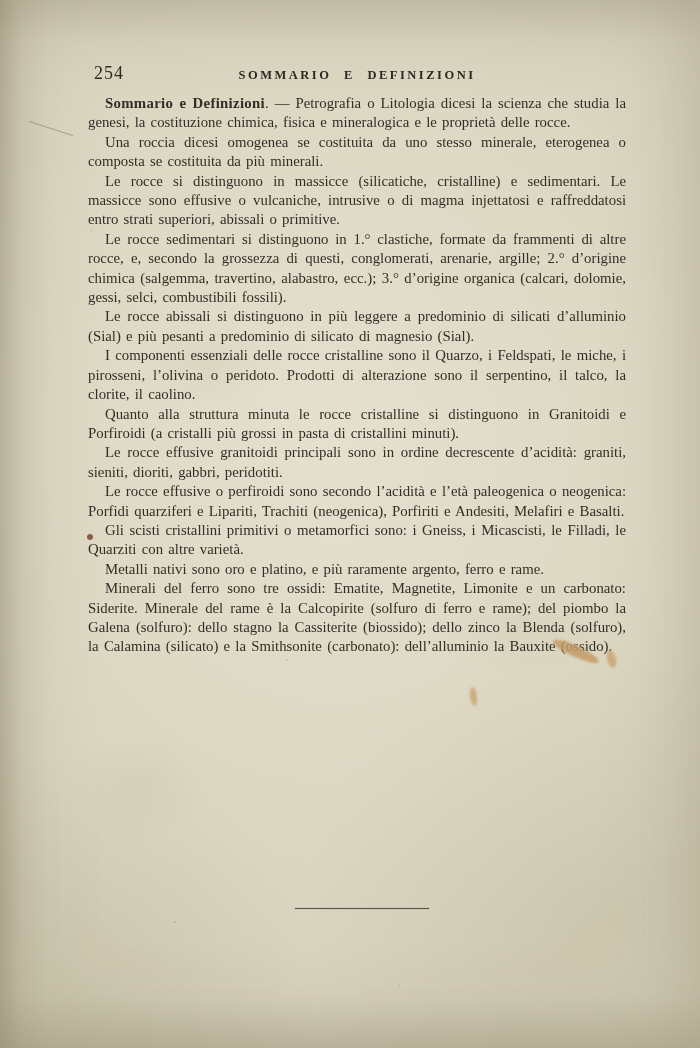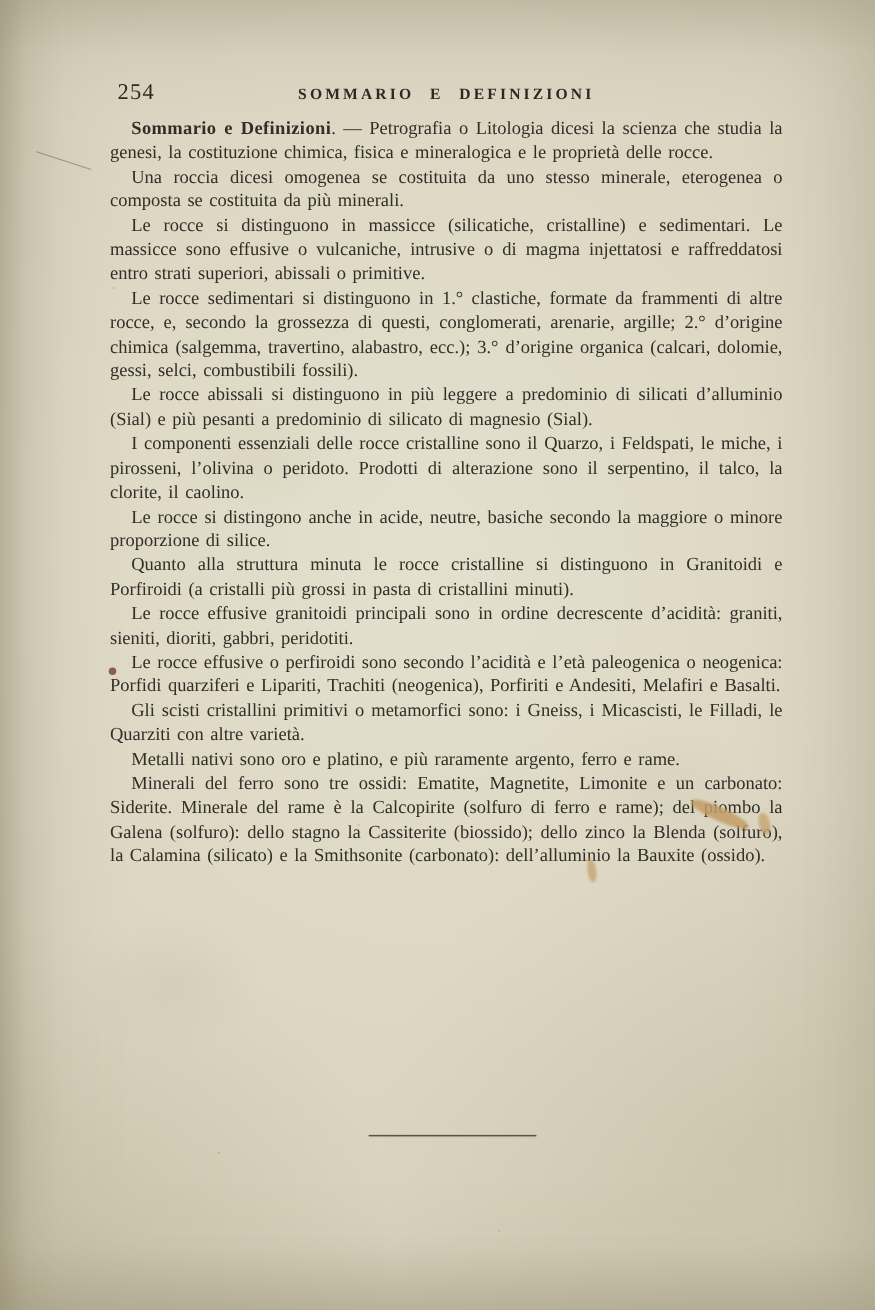--- a/index.html
+++ b/index.html
@@ -157,21 +157,20 @@
     <div class="running-title">SOMMARIO E DEFINIZIONI</div>
   </div>
 
   <div class="text-block">
       <p class="para"><span class="bold">Sommario e Definizioni</span><span class="regular">. — </span><span class="italic">Petrografia</span><span class="regular"> o </span><span class="italic">Litologia</span><span class="regular"> dicesi la scienza che studia la genesi, la costituzione chimica, fisica e mineralogica e le proprietà delle </span><span class="italic">rocce</span><span class="regular">.</span></p>
       <p class="para"><span class="regular">Una roccia dicesi </span><span class="italic">omogenea</span><span class="regular"> se costituita da uno stesso minerale, </span><span class="italic">eterogenea</span><span class="regular"> o </span><span class="italic">composta</span><span class="regular"> se costituita da più minerali.</span></p>
       <p class="para"><span class="regular">Le rocce si distinguono in </span><span class="italic">massicce (silicatiche, cristalline)</span><span class="regular"> e </span><span class="italic">sedimentari</span><span class="regular">. Le massicce sono </span><span class="italic">effusive</span><span class="regular"> o </span><span class="italic">vulcaniche, intrusive</span><span class="regular"> o di magma injettatosi e raffreddatosi entro strati superiori, </span><span class="italic">abissali</span><span class="regular"> o </span><span class="italic">primitive</span><span class="regular">.</span></p>
       <p class="para"><span class="regular">Le rocce </span><span class="italic">sedimentari</span><span class="regular"> si distinguono in 1.° </span><span class="italic">clastiche</span><span class="regular">, formate da frammenti di altre rocce, e, secondo la grossezza di questi, </span><span class="italic">conglomerati, arenarie, argille</span><span class="regular">; 2.° d’</span><span class="italic">origine chimica</span><span class="regular"> (salgemma, travertino, alabastro, ecc.); 3.° d’</span><span class="italic">origine organica</span><span class="regular"> (calcari, dolomie, gessi, selci, combustibili fossili).</span></p>
       <p class="para"><span class="regular">Le rocce </span><span class="italic">abissali</span><span class="regular"> si distinguono in più leggere a predominio di silicati d’alluminio (</span><span class="italic">Sial</span><span class="regular">) e più pesanti a predominio di silicato di magnesio (</span><span class="italic">Sial</span><span class="regular">).</span></p>
       <p class="para"><span class="regular">I componenti essenziali delle rocce cristalline sono il </span><span class="italic">Quarzo</span><span class="regular">, i </span><span class="italic">Feldspati</span><span class="regular">, le </span><span class="italic">miche</span><span class="regular">, i </span><span class="italic">pirosseni</span><span class="regular">, l’</span><span class="italic">olivina</span><span class="regular"> o </span><span class="italic">peridoto</span><span class="regular">. Prodotti di alterazione sono il </span><span class="italic">serpentino</span><span class="regular">, il </span><span class="italic">talco</span><span class="regular">, la </span><span class="italic">clorite</span><span class="regular">, il </span><span class="italic">caolino</span><span class="regular">.</span></p>
-      <p class="para"><span class="regular">Le rocce si distingono anche in </span><span class="italic">acide, neutre, basiche</span><span class="regular"> secondo la maggiore o minore proporzione di silice.</span></p>
       <p class="para"><span class="regular">Quanto alla struttura minuta le rocce cristalline si distinguono in </span><span class="italic">Granitoidi</span><span class="regular"> e </span><span class="italic">Porfiroidi</span><span class="regular"> (a cristalli più grossi in pasta di cristallini minuti).</span></p>
       <p class="para"><span class="regular">Le rocce effusive </span><span class="italic">granitoidi</span><span class="regular"> principali sono in ordine decrescente d’acidità: </span><span class="italic">graniti, sieniti, dioriti, gabbri, peridotiti</span><span class="regular">.</span></p>
       <p class="para"><span class="regular">Le rocce effusive o </span><span class="italic">perfiroidi</span><span class="regular"> sono secondo l’acidità e l’età paleogenica o neogenica: </span><span class="italic">Porfidi quarziferi</span><span class="regular"> e </span><span class="italic">Lipariti, Trachiti</span><span class="regular"> (neogenica), </span><span class="italic">Porfiriti</span><span class="regular"> e </span><span class="italic">Andesiti, Melafiri</span><span class="regular"> e </span><span class="italic">Basalti</span><span class="regular">.</span></p>
       <p class="para"><span class="regular">Gli </span><span class="italic">scisti cristallini</span><span class="regular"> primitivi o metamorfici sono: i </span><span class="italic">Gneiss</span><span class="regular">, i </span><span class="italic">Micascisti</span><span class="regular">, le </span><span class="italic">Filladi</span><span class="regular">, le </span><span class="italic">Quarziti</span><span class="regular"> con altre varietà.</span></p>
       <p class="para"><span class="regular">Metalli nativi sono </span><span class="italic">oro</span><span class="regular"> e </span><span class="italic">platino</span><span class="regular">, e più raramente argento, ferro e rame.</span></p>
       <p class="para"><span class="regular">Minerali del ferro sono tre ossidi: </span><span class="italic">Ematite, Magnetite, Limonite</span><span class="regular"> e un carbonato: </span><span class="italic">Siderite</span><span class="regular">. Minerale del rame è la </span><span class="italic">Calcopirite</span><span class="regular"> (solfuro di ferro e rame); del piombo la </span><span class="italic">Galena</span><span class="regular"> (solfuro): dello stagno la </span><span class="italic">Cassiterite</span><span class="regular"> (biossido); dello zinco la </span><span class="italic">Blenda</span><span class="regular"> (solfuro), la </span><span class="italic">Calamina</span><span class="regular"> (silicato) e la </span><span class="italic">Smithsonite</span><span class="regular"> (carbonato): dell’alluminio la </span><span class="italic">Bauxite</span><span class="regular"> (ossido).</span></p>
     </div>
 
   <div class="separator-rule"></div>
 

